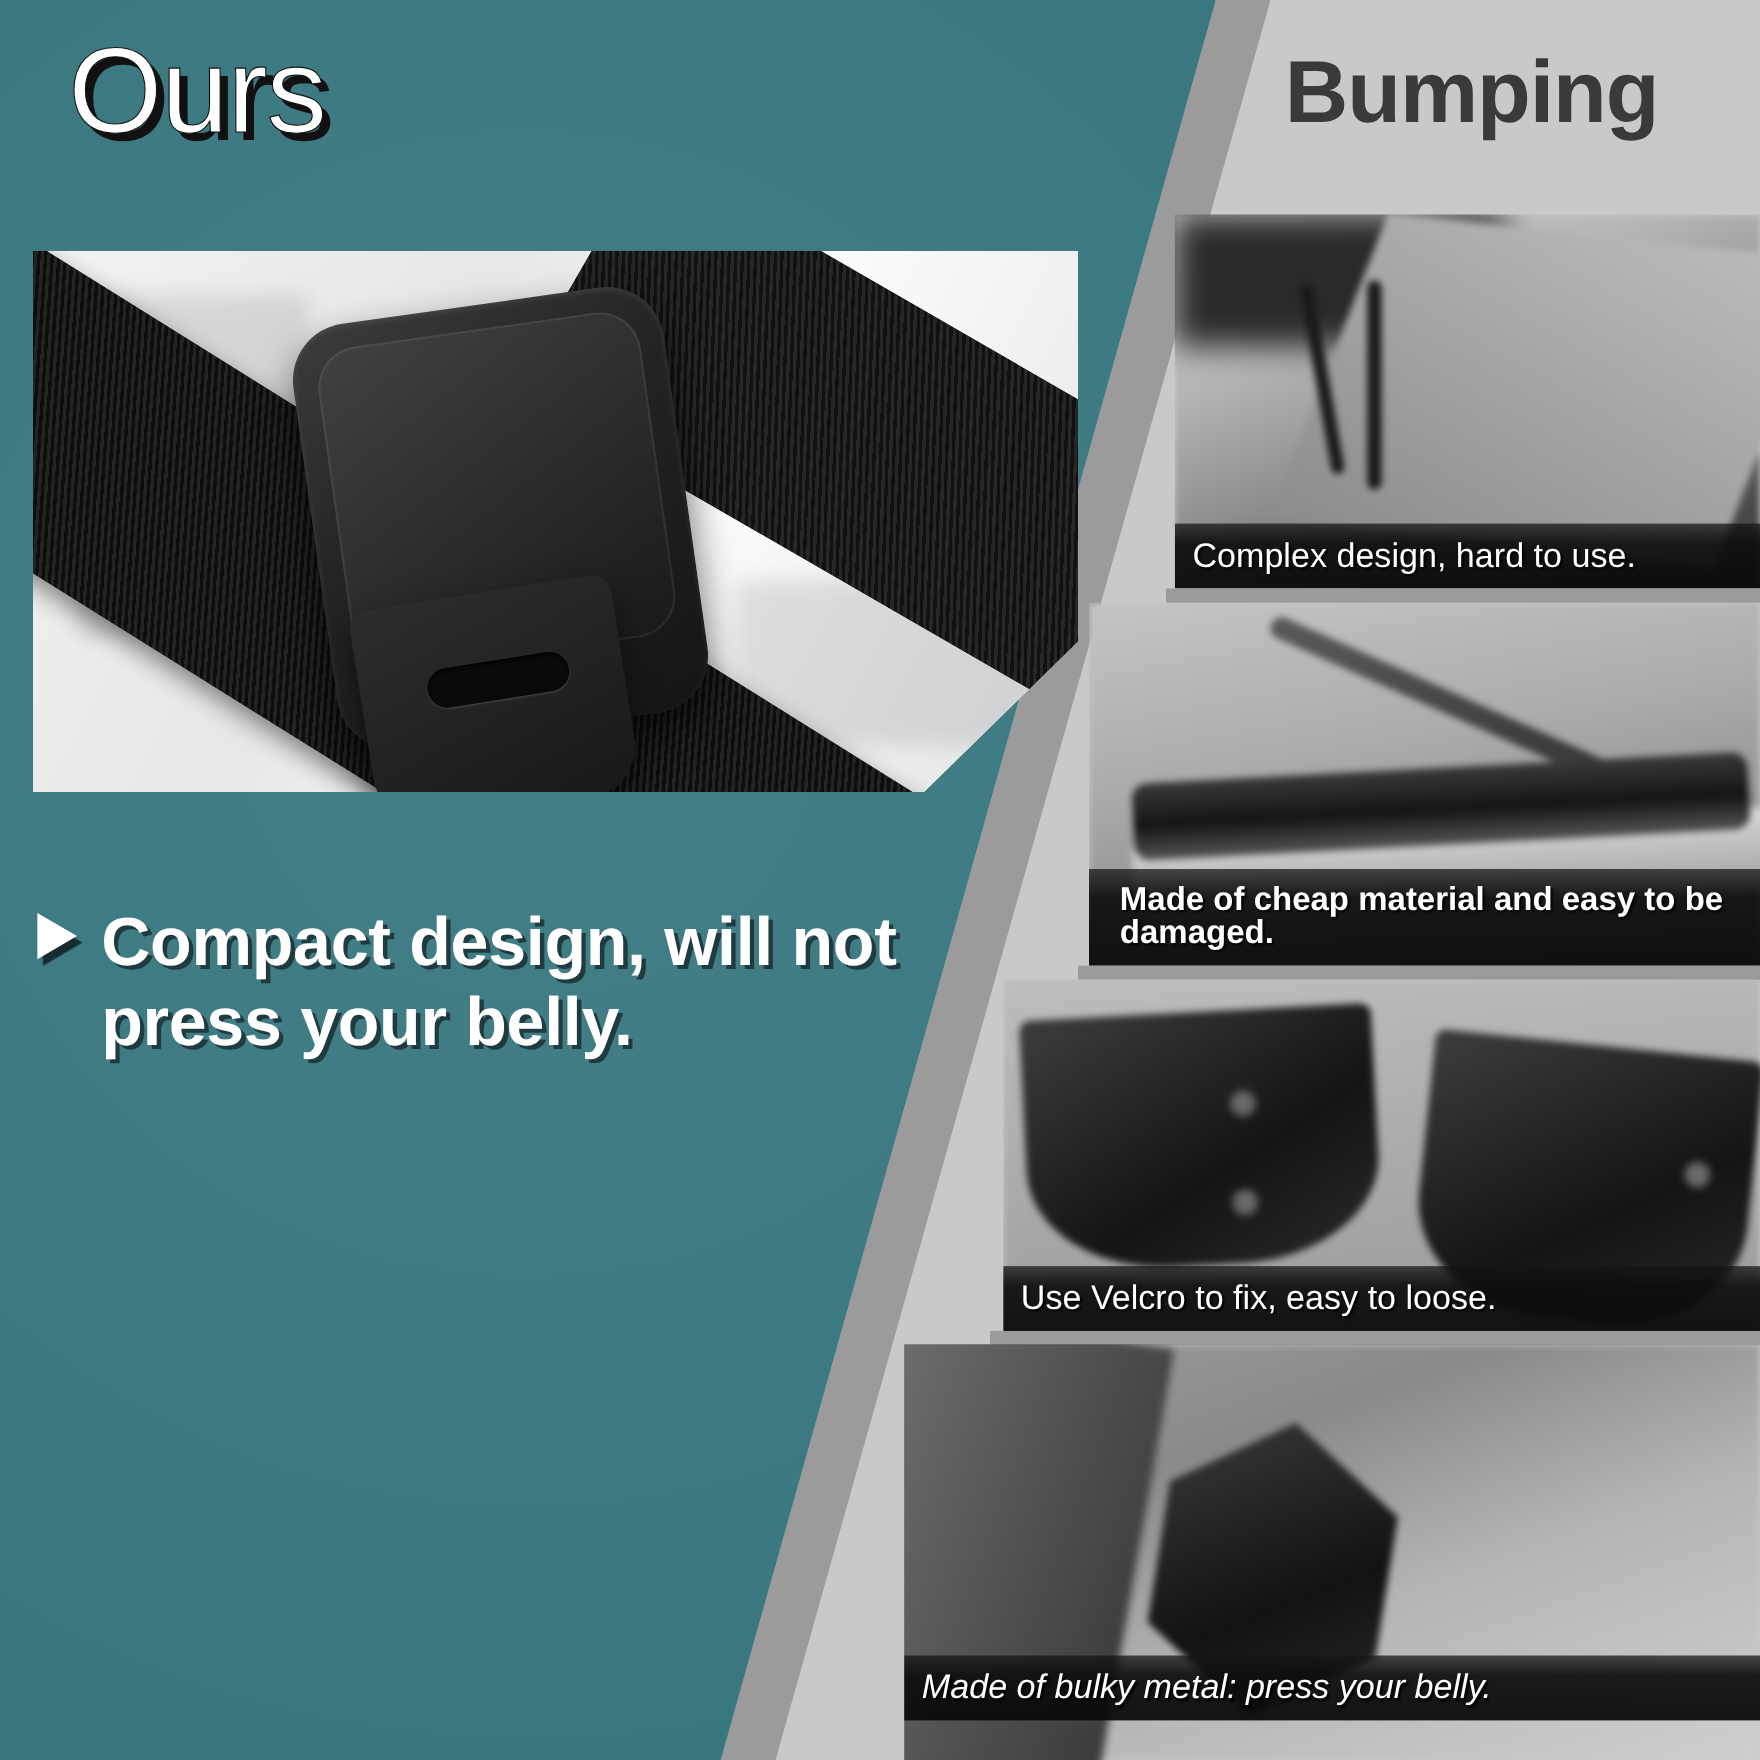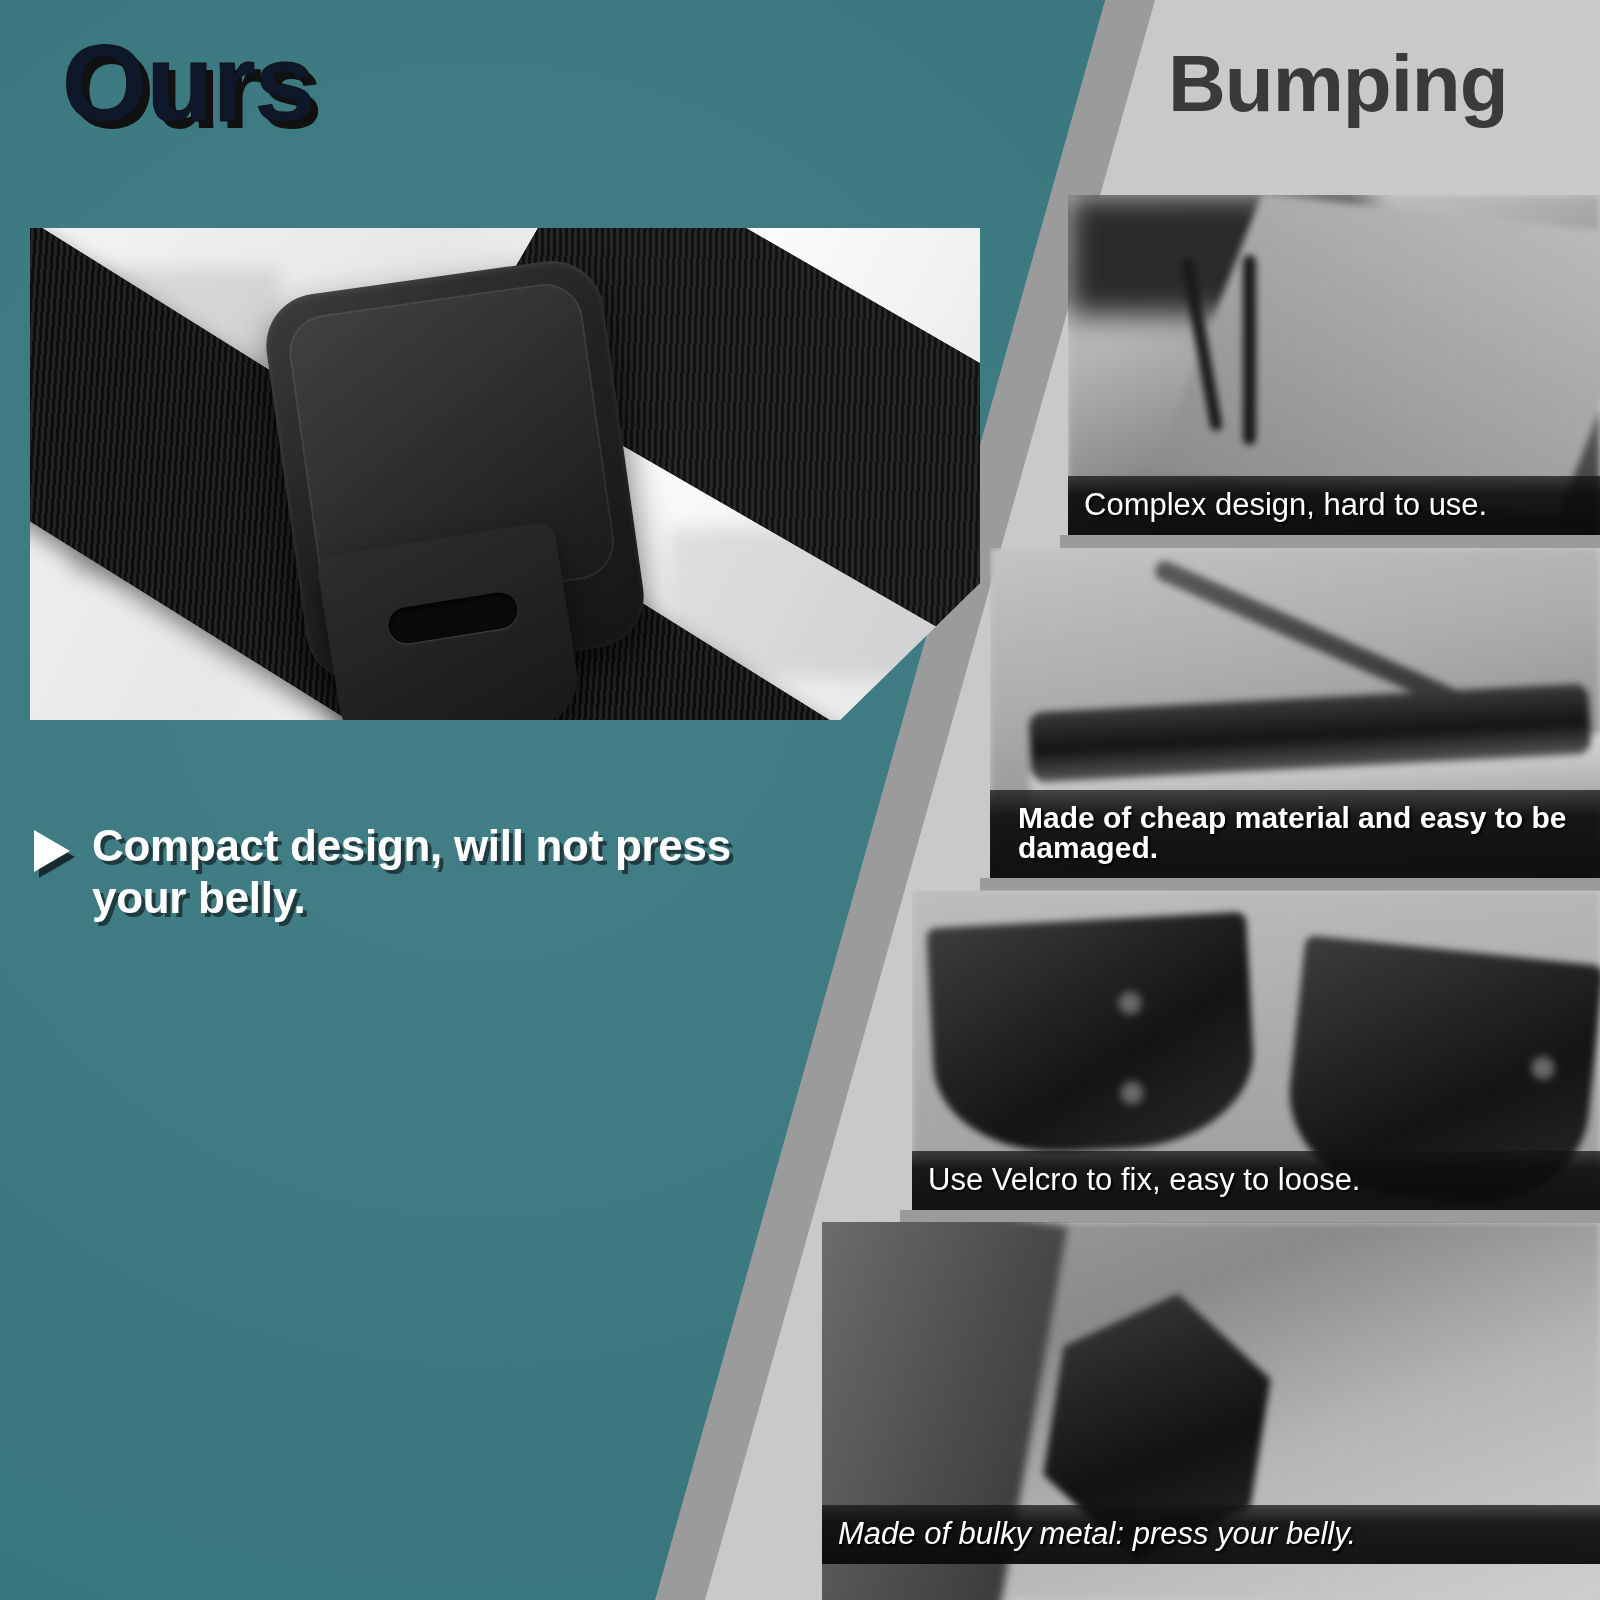--- a/index.html
+++ b/index.html
@@ -27,21 +27,21 @@
   .ours-bg{
     position:absolute;inset:0;
     background:radial-gradient(circle at 30% 40%, #437f87 0%, #34737b 100%);
     -webkit-clip-path:polygon(0 0, 1105px 0, 655px 1600px, 0 1600px);
     clip-path:polygon(0 0, 1105px 0, 655px 1600px, 0 1600px);
   }
 
   
   .ours-title{
     position:absolute;left:62px;top:28px;
-    font-size:110px;font-weight:bold;color:#0f172a;
+    font-size:110px;font-weight:normal;color:#ffffff;
     letter-spacing:-1px;line-height:1;
     text-shadow:7px 7px 0 #111111;
     -webkit-text-stroke:1px #111;
   }
   .others-title{
     position:absolute;left:1168px;top:44px;
     font-size:80px;font-weight:bold;color:#3a3a3a;
     letter-spacing:-1px;line-height:1;
   }
 
@@ -113,21 +113,21 @@
   .bullets{position:absolute;left:34px;top:820px;width:790px;}
   .bullet{display:flex;align-items:flex-start;margin-bottom:44px;}
   .tri{
     flex:0 0 auto;width:0;height:0;margin:10px 22px 0 0;
     border-left:36px solid #ffffff;
     border-top:21px solid transparent;
     border-bottom:21px solid transparent;
     filter:drop-shadow(5px 6px 0 rgba(10,18,20,.75));
   }
   .btext{
-    font-size:44px;font-weight:bold;color:#ffffff;line-height:1.18;
+    font-size:62px;font-weight:bold;color:#ffffff;line-height:1.18;
     letter-spacing:-0.3px;
     text-shadow:4px 4px 0 rgba(12,20,22,.62);
   }
 
   
   .panel{position:absolute;overflow:hidden;}
   .ph{position:absolute;inset:0;filter:blur(3.5px);}
   .cap{
     position:absolute;left:0;right:0;bottom:0;
     background:linear-gradient(180deg,rgba(20,20,20,.72) 0%, rgba(14,14,14,.93) 30%, rgba(10,10,10,.95) 100%);

